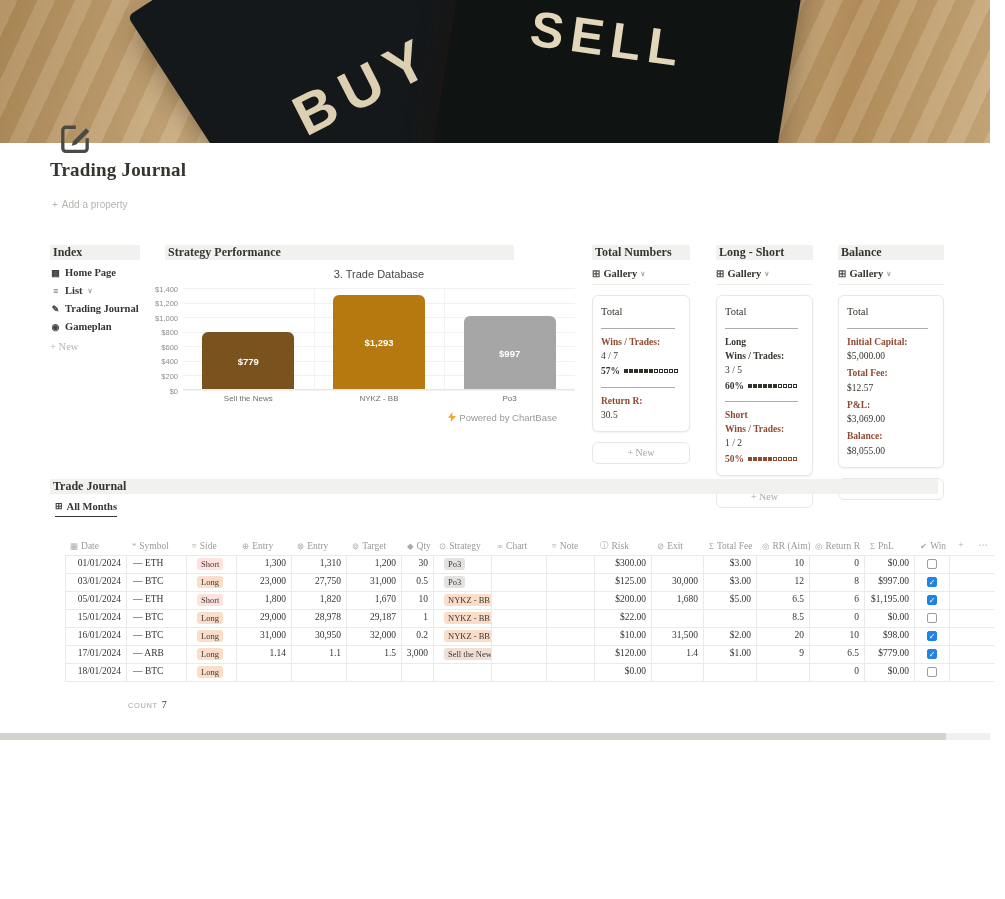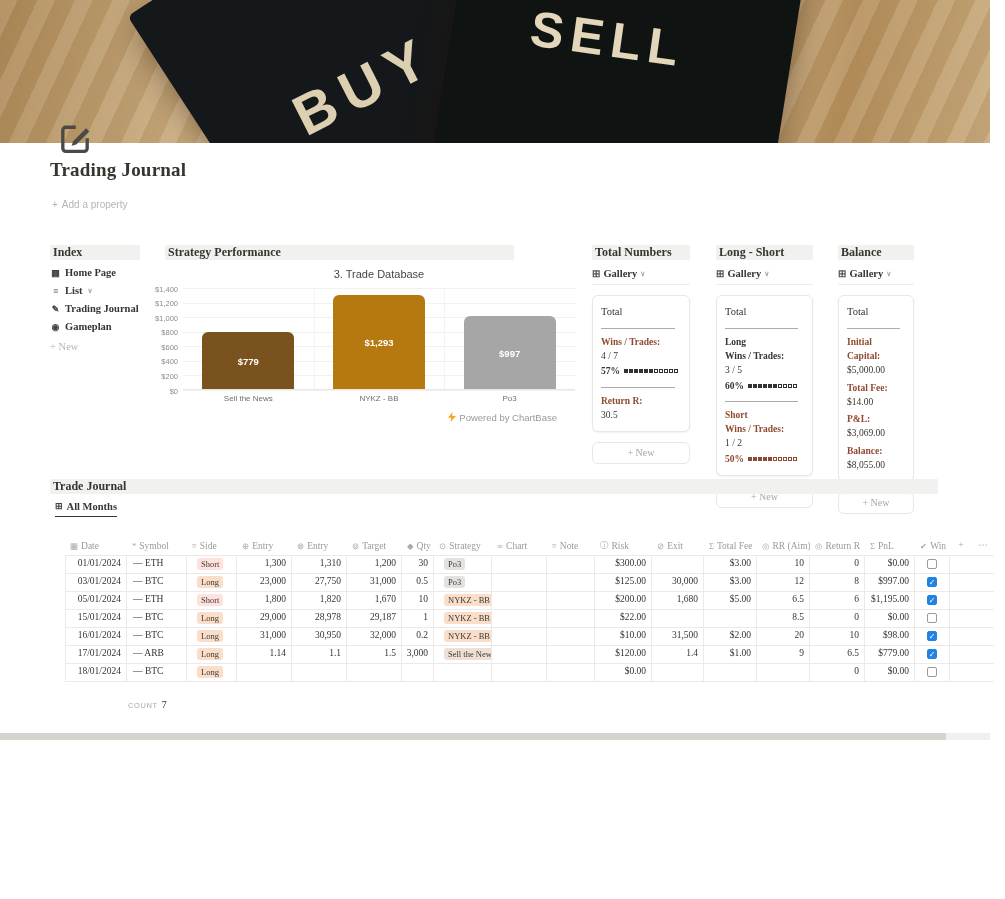--- a/index.html
+++ b/index.html
@@ -22,21 +22,21 @@
   .addprop{position:absolute;left:52px;top:199px;font-size:10px;color:#b6b4af;font-family:"Liberation Sans",sans-serif;}
   .addprop .plus{margin-right:4px;}
 
   
   .sec-head{height:15px;line-height:15px;background:#f1f1ef;font-weight:bold;font-size:12px;padding-left:3px;border-radius:1px;}
   .col{position:absolute;top:245px;}
   #col-index{left:50px;width:90px;}
   #col-chart-head{left:165px;width:349px;}
   #col-tn{left:592px;width:98px;}
   #col-ls{left:716px;width:97px;}
-  #col-bal{left:838px;width:76px;}
+  #col-bal{left:838px;width:106px;}
 
   
   .s-item{display:flex;align-items:center;gap:4px;margin-top:7px;font-size:10.5px;font-weight:bold;cursor:pointer;}
   .s-item .icon{font-size:9px;color:#44423d;width:11px;text-align:center;}
   .s-item .lbl.u{text-decoration-color:rgba(55,53,47,.28);text-underline-offset:2px;}
   .s-item .chev{color:#a8a6a3;font-size:7px;margin-left:1px;}
   .new-link{color:#b6b4af;font-size:10.5px;margin-top:9px;font-weight:normal;}
 
   
   .view-row{display:flex;align-items:center;gap:3px;margin-top:8px;font-size:10.5px;font-weight:bold;padding-bottom:5px;border-bottom:1px solid #edece9;}
@@ -281,21 +281,21 @@
     <span>Gallery</span>
     <span class="chev">∨</span>
   </div>
   <div class="card">
     <div class="card-title">Total</div>
     <div class="divider"></div>
     <div id="balance-fields">
         <div class="fld-label">Initial Capital:</div>
         <div class="fld-val">$5,000.00</div>
         <div class="fld-label">Total Fee:</div>
-        <div class="fld-val">$14.00</div>
+        <div class="fld-val">$12.57</div>
         <div class="fld-label">P&amp;L:</div>
         <div class="fld-val">$3,069.00</div>
         <div class="fld-label">Balance:</div>
         <div class="fld-val">$8,055.00</div>
       </div>
   </div>
   <div class="new-btn">+ New</div>
 </div>
 
 <div id="tj-head" class="sec-head">Trade Journal</div>

